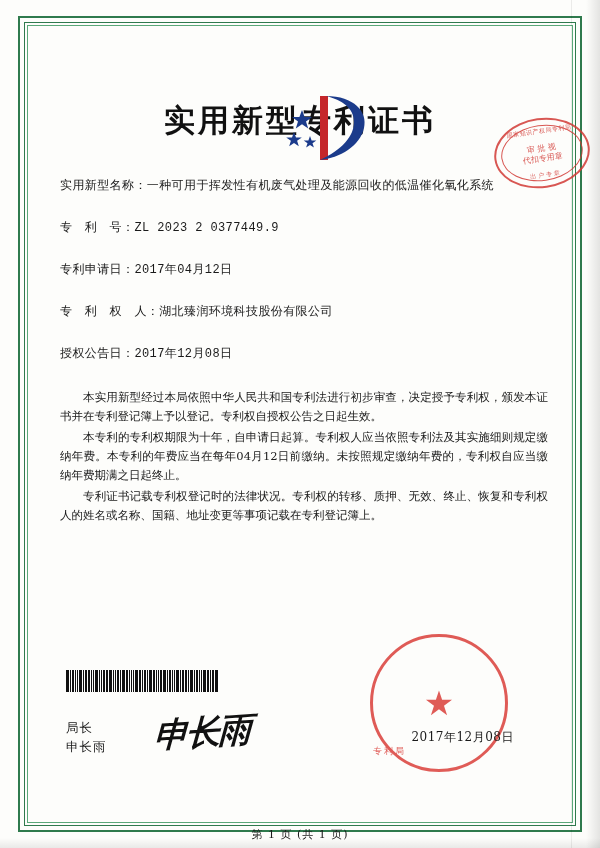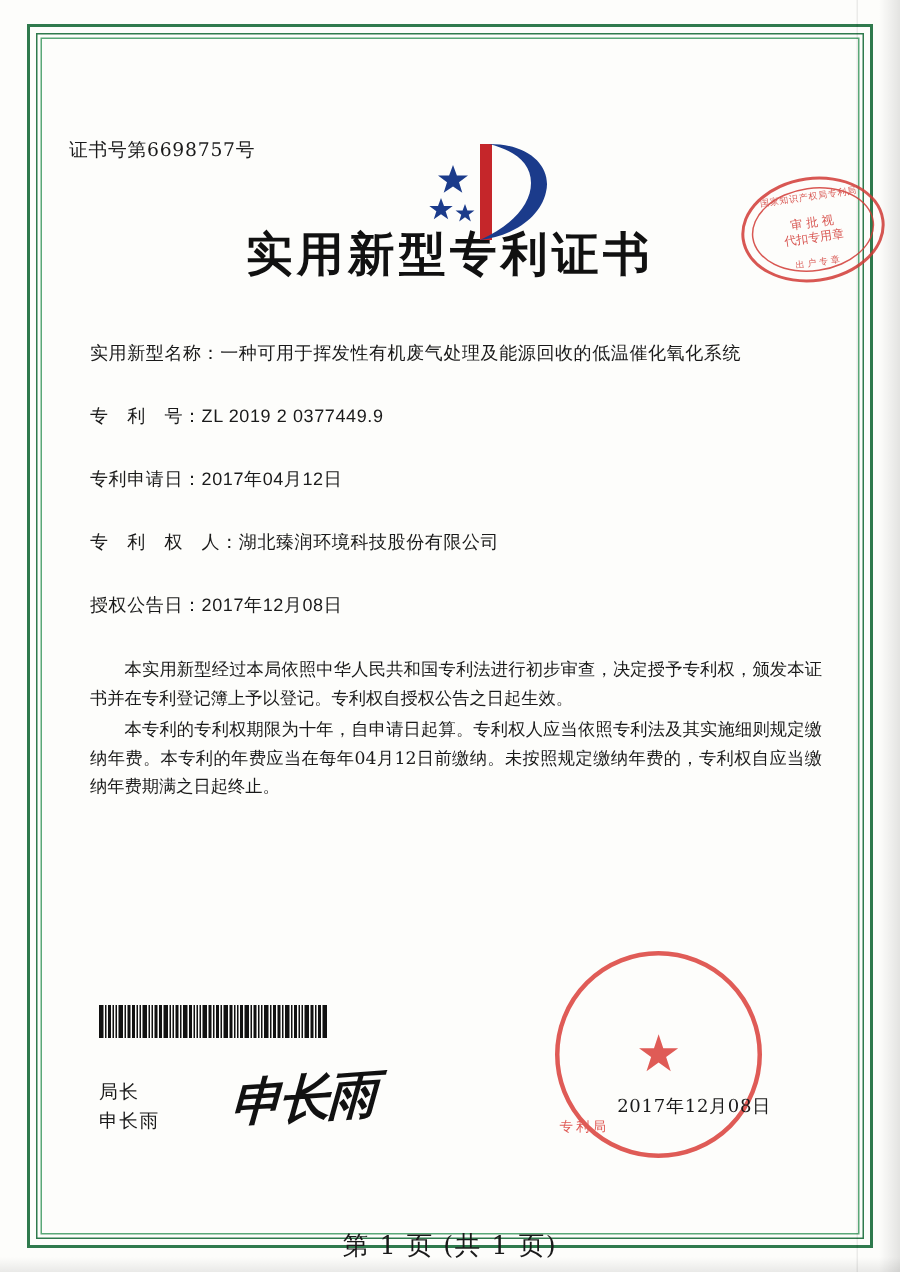--- a/index.html
+++ b/index.html
@@ -131,21 +131,21 @@
     margin-top: 40px;
     color: #111;
   }
 
   
   .fields {
     margin-top: 36px;
     padding-left: 14px;
   }
   .field-row {
-    font-family: Liberation Sans, sans-serif;
+    font-family: Liberation Mono, monospace;
     font-size: 12px;
     line-height: 17px;
     margin-bottom: 25px;
     color: #1a1a1a;
   }
   .field-label {
     display: inline;
     letter-spacing: 0.4px;
   }
   .field-value {
@@ -260,21 +260,21 @@
     color: #1a1a1a;
   }
 
   
   .footer {
     position: absolute;
     left: 0; right: 0;
     bottom: 6px;
     text-align: center;
     font-family: "DejaVu Serif", serif;
-    font-size: 17px;
+    font-size: 11px;
     letter-spacing: 1px;
     color: #1a1a1a;
   }
 
   
   .edge-right {
     position: absolute;
     right: 0; top: 0;
     width: 14px; height: 848px;
     background: linear-gradient(to right, rgba(0,0,0,0.00), rgba(0,0,0,0.10));
@@ -296,21 +296,20 @@
 <body>
 
 <div class="page">
 
   <div class="frame-outer"></div>
   <div class="frame-inner"></div>
   <div class="frame-inner2"></div>
 
   <div class="content">
 
-    <div class="cert-no">证书号第6698757号</div>
 
     <div class="logo">
       <svg width="110" height="80" viewBox="0 0 110 80">
         <path d="M52 8 L52 72 L60 72 L60 8 Z" fill="#c5262a"></path>
         <path d="M58 8 C 86 8, 100 24, 96 40 C 92 58, 72 70, 52 72 C 74 62, 86 48, 86 34 C 86 20, 74 12, 58 8 Z" fill="#1b3b8b"></path>
         <polygon points="34,22 36.6,29 44,29 38,33.5 40.2,40.5 34,36.3 27.8,40.5 30,33.5 24,29 31.4,29" fill="#1b3b8b"></polygon>
         <polygon points="26,44 28,49.4 33.8,49.4 29.1,52.8 30.8,58.2 26,54.9 21.2,58.2 22.9,52.8 18.2,49.4 24,49.4" fill="#1b3b8b"></polygon>
         <polygon points="42,48 43.6,52.4 48.3,52.4 44.5,55.2 45.9,59.6 42,56.9 38.1,59.6 39.5,55.2 35.7,52.4 40.4,52.4" fill="#1b3b8b"></polygon>
       </svg>
     </div>
@@ -322,36 +321,37 @@
       <div class="so-bot">出 户 专 章</div>
     </div>
 
     <div class="title">实用新型专利证书</div>
 
     <div class="fields">
       <div class="field-row">
         <span class="field-label">实用新型名称：</span><span class="field-value">一种可用于挥发性有机废气处理及能源回收的低温催化氧化系统</span>
       </div>
       <div class="field-row">
-        <span class="field-label">专　利　号：</span><span class="field-value">ZL 2019 2 0377449.9</span>
+        <span class="field-label">专　利　号：</span><span class="field-value">ZL 2023 2 0377449.9</span>
       </div>
       <div class="field-row">
         <span class="field-label">专利申请日：</span><span class="field-value">2017年04月12日</span>
       </div>
       <div class="field-row">
         <span class="field-label">专　利　权　人：</span><span class="field-value">湖北臻润环境科技股份有限公司</span>
       </div>
       <div class="field-row">
         <span class="field-label">授权公告日：</span><span class="field-value">2017年12月08日</span>
       </div>
     </div>
 
     <div class="paragraphs">
       <div class="para">本实用新型经过本局依照中华人民共和国专利法进行初步审查，决定授予专利权，颁发本证书并在专利登记簿上予以登记。专利权自授权公告之日起生效。</div>
       <div class="para">本专利的专利权期限为十年，自申请日起算。专利权人应当依照专利法及其实施细则规定缴纳年费。本专利的年费应当在每年04月12日前缴纳。未按照规定缴纳年费的，专利权自应当缴纳年费期满之日起终止。</div>
+      <div class="para">专利证书记载专利权登记时的法律状况。专利权的转移、质押、无效、终止、恢复和专利权人的姓名或名称、国籍、地址变更等事项记载在专利登记簿上。</div>
     </div>
 
     <div class="barcode">
       <i style="width:3px"></i>
         <i style="width:1px"></i>
         <i style="width:2px"></i>
         <i style="width:1px"></i>
       <i style="width:1px"></i>
         <i style="width:3px"></i>
         <i style="width:1px"></i>

